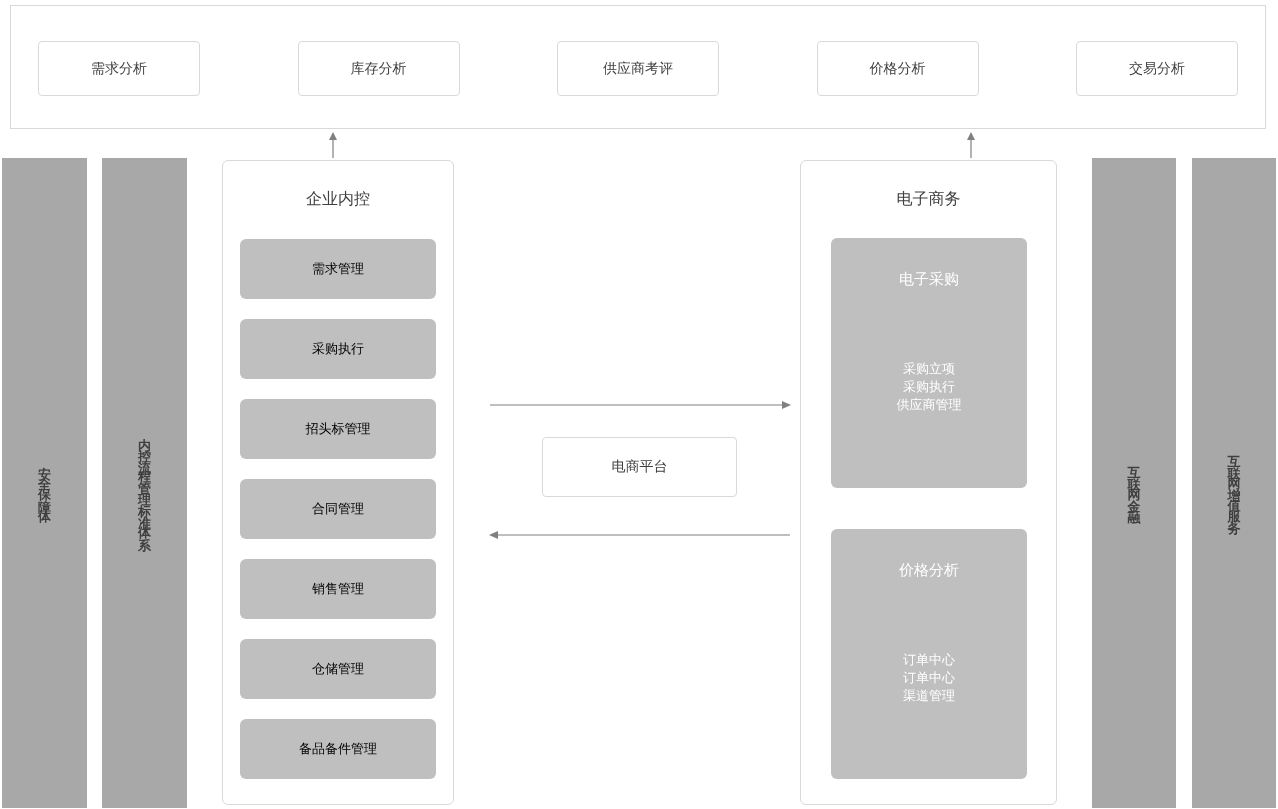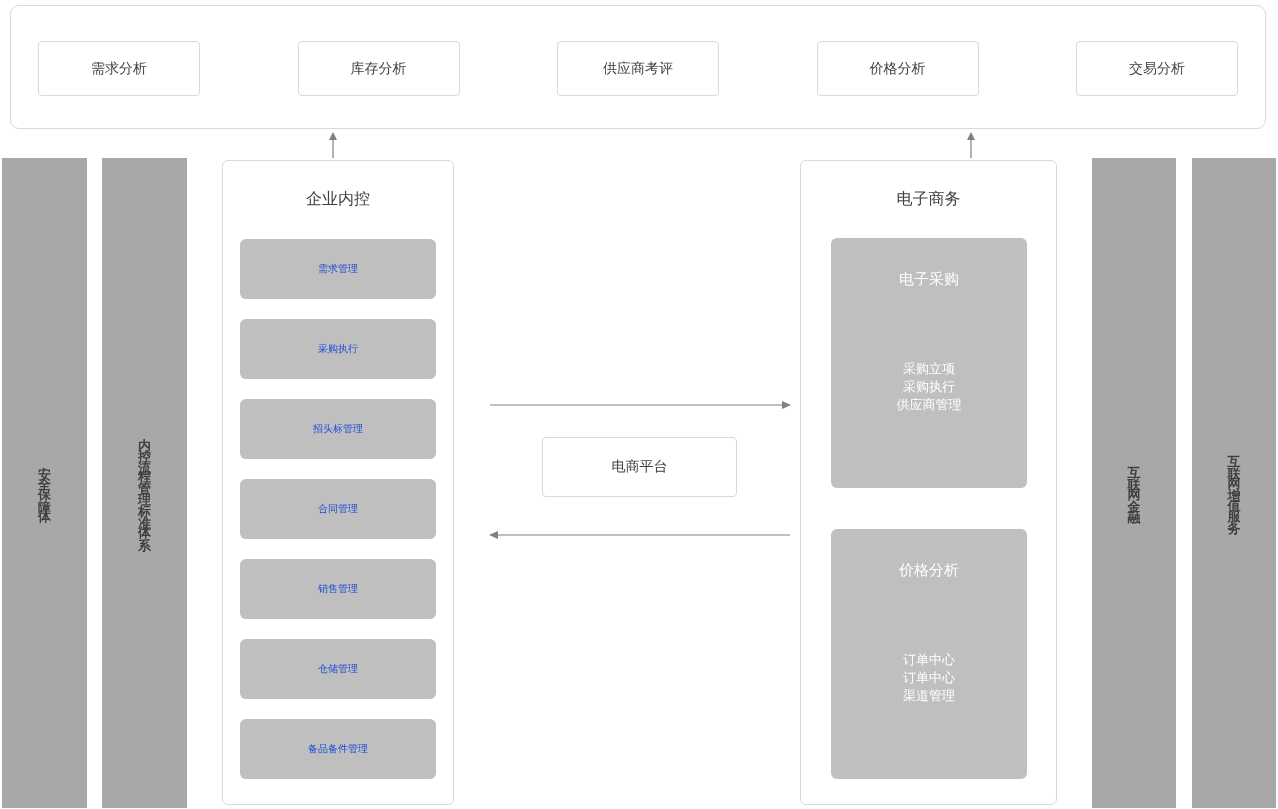--- a/index.html
+++ b/index.html
@@ -4,21 +4,21 @@
 <style>
   * { box-sizing: border-box; margin: 0; padding: 0; }
   html, body { width: 1278px; height: 809px; background: #ffffff; overflow: hidden; }
   body { font-family: "Liberation Sans", sans-serif; color: #404040; position: relative; }
 
   .stage { position: absolute; left: 0; top: 0; width: 1278px; height: 809px; }
 
   
   .top-panel {
     position: absolute; left: 10px; top: 5px; width: 1256px; height: 124px;
-    border: 1px solid #d9d9d9; border-radius: 9px; background: #ffffff;
+    border: 1px solid #d9d9d9; border-radius: 0; background: #ffffff;
     display: flex; align-items: flex-start; justify-content: space-between;
     padding: 35px 27px 0 27px;
   }
   .top-box {
     width: 162px; height: 55px; border: 1px solid #d9d9d9; border-radius: 4px;
     background: #ffffff; display: flex; align-items: center; justify-content: center;
     font-size: 14px; color: #404040;
   }
 
   
@@ -39,21 +39,21 @@
   }
   .panel-title {
     text-align: center; font-size: 16px; color: #404040; margin-top: 28px;
   }
 
   
   .ic-items { position: absolute; left: 0; top: 78px; width: 100%; display: flex; flex-direction: column; gap: 20px; align-items: center; }
   .ic-item {
     width: 196px; height: 60px; background: #bfbfbf; border-radius: 6px;
     display: flex; align-items: center; justify-content: center;
-    font-size: 10px; color: #1d4ed8;
+    font-size: 13px; color: #000000;
   }
 
   
   .ec-group {
     position: absolute; left: 30px; width: 196px; height: 250px;
     background: #bfbfbf; border-radius: 6px;
     display: flex; flex-direction: column; align-items: center;
     padding-top: 32px;
   }
   .ec-group-title { font-size: 15px; color: #ffffff; }

